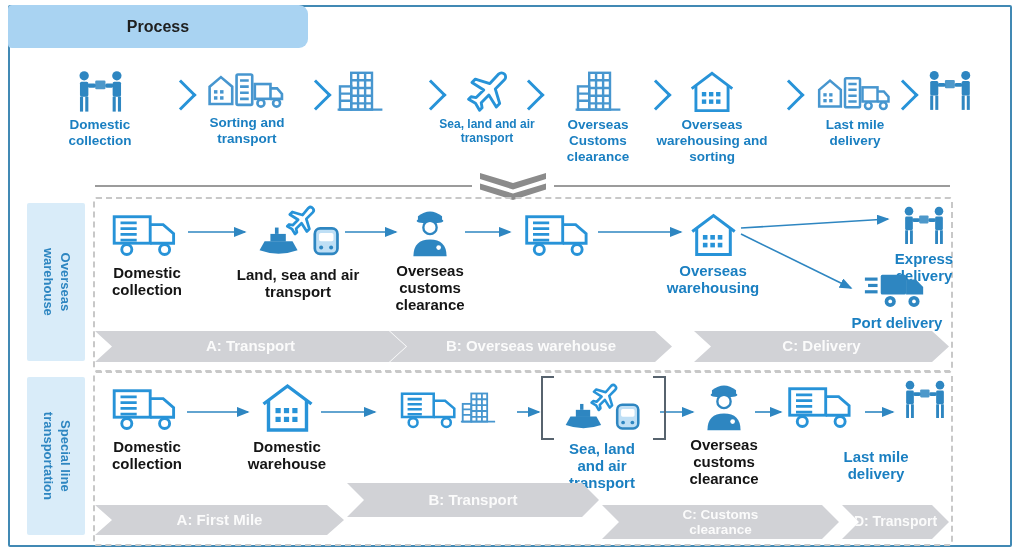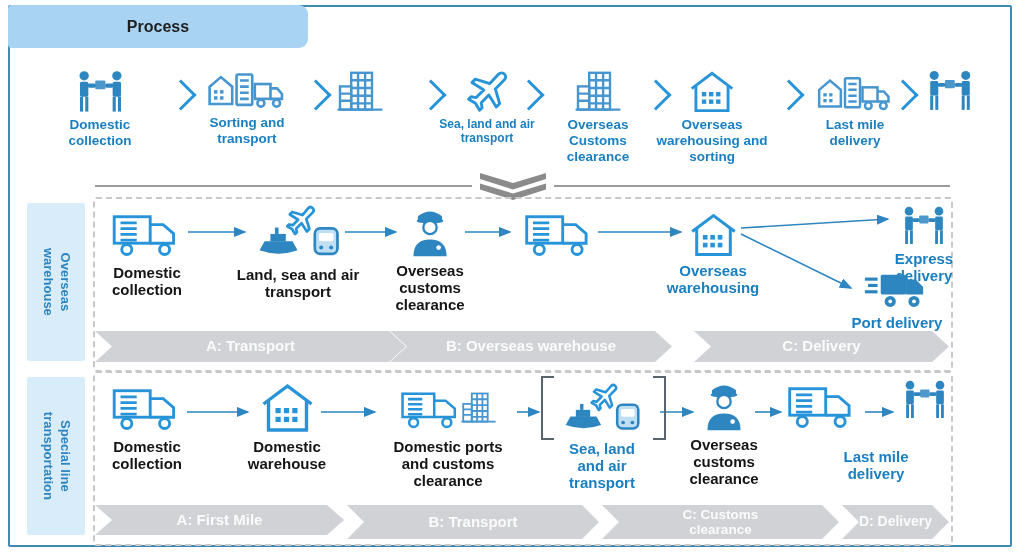--- a/index.html
+++ b/index.html
@@ -337,21 +337,20 @@
       </svg>
     </span>
   <span class="nlabel" style="width:105px">Domestic warehouse</span>
 </div>
 <div class="abs node" style="left:448px;top:384px">
   <span class="icobox" style="height:50px">
       <svg width="112" height="50">
         <use href="#i-ports" width="112" height="50"></use>
       </svg>
     </span>
-  <span class="nlabel" style="width:135px">Domestic ports and customs clearance</span>
 </div>
 <div class="abs bracket" style="left:541px;top:376px;height:60px;width:11px;border-right:none"></div>
 <div class="abs bracket" style="left:653px;top:376px;height:60px;width:11px;border-left:none"></div>
 <div class="abs node" style="left:602px;top:382px">
   <span class="icobox" style="height:54px">
       <svg width="84" height="54">
         <use href="#i-multi" width="84" height="54"></use>
       </svg>
     </span>
   <span class="nlabel blue" style="width:92px">Sea, land and air transport</span>
@@ -372,21 +371,21 @@
 <div class="abs" style="left:925px;top:380px;transform:translateX(-50%)">
   <svg width="52" height="40">
       <use href="#i-handoff" width="52" height="40"></use>
     </svg>
 </div>
 <div class="abs nlabel blue" style="left:876px;top:444px;width:85px;transform:translateX(-50%)">Last mile delivery</div>
 
 <div class="abs bandseg" style="left:95px;top:505px;width:249px;height:30px">
   <span>A: First Mile</span>
 </div>
-<div class="abs bandseg" style="left:347px;top:505px;width:252px;height:34px">
+<div class="abs bandseg" style="left:347px;top:483px;width:252px;height:34px">
   <span>B: Transport</span>
 </div>
 <div class="abs bandseg" style="left:602px;top:505px;width:237px;height:34px;font-size:13.5px">
   <span style="display:inline-block;max-width:118px">C: Customs clearance</span>
 </div>
 <div class="abs bandseg" style="left:842px;top:505px;width:107px;height:34px;font-size:14px">
-  <span>D: Delivery</span>
+  <span>D: Transport</span>
 </div>
 
 </body></html>

